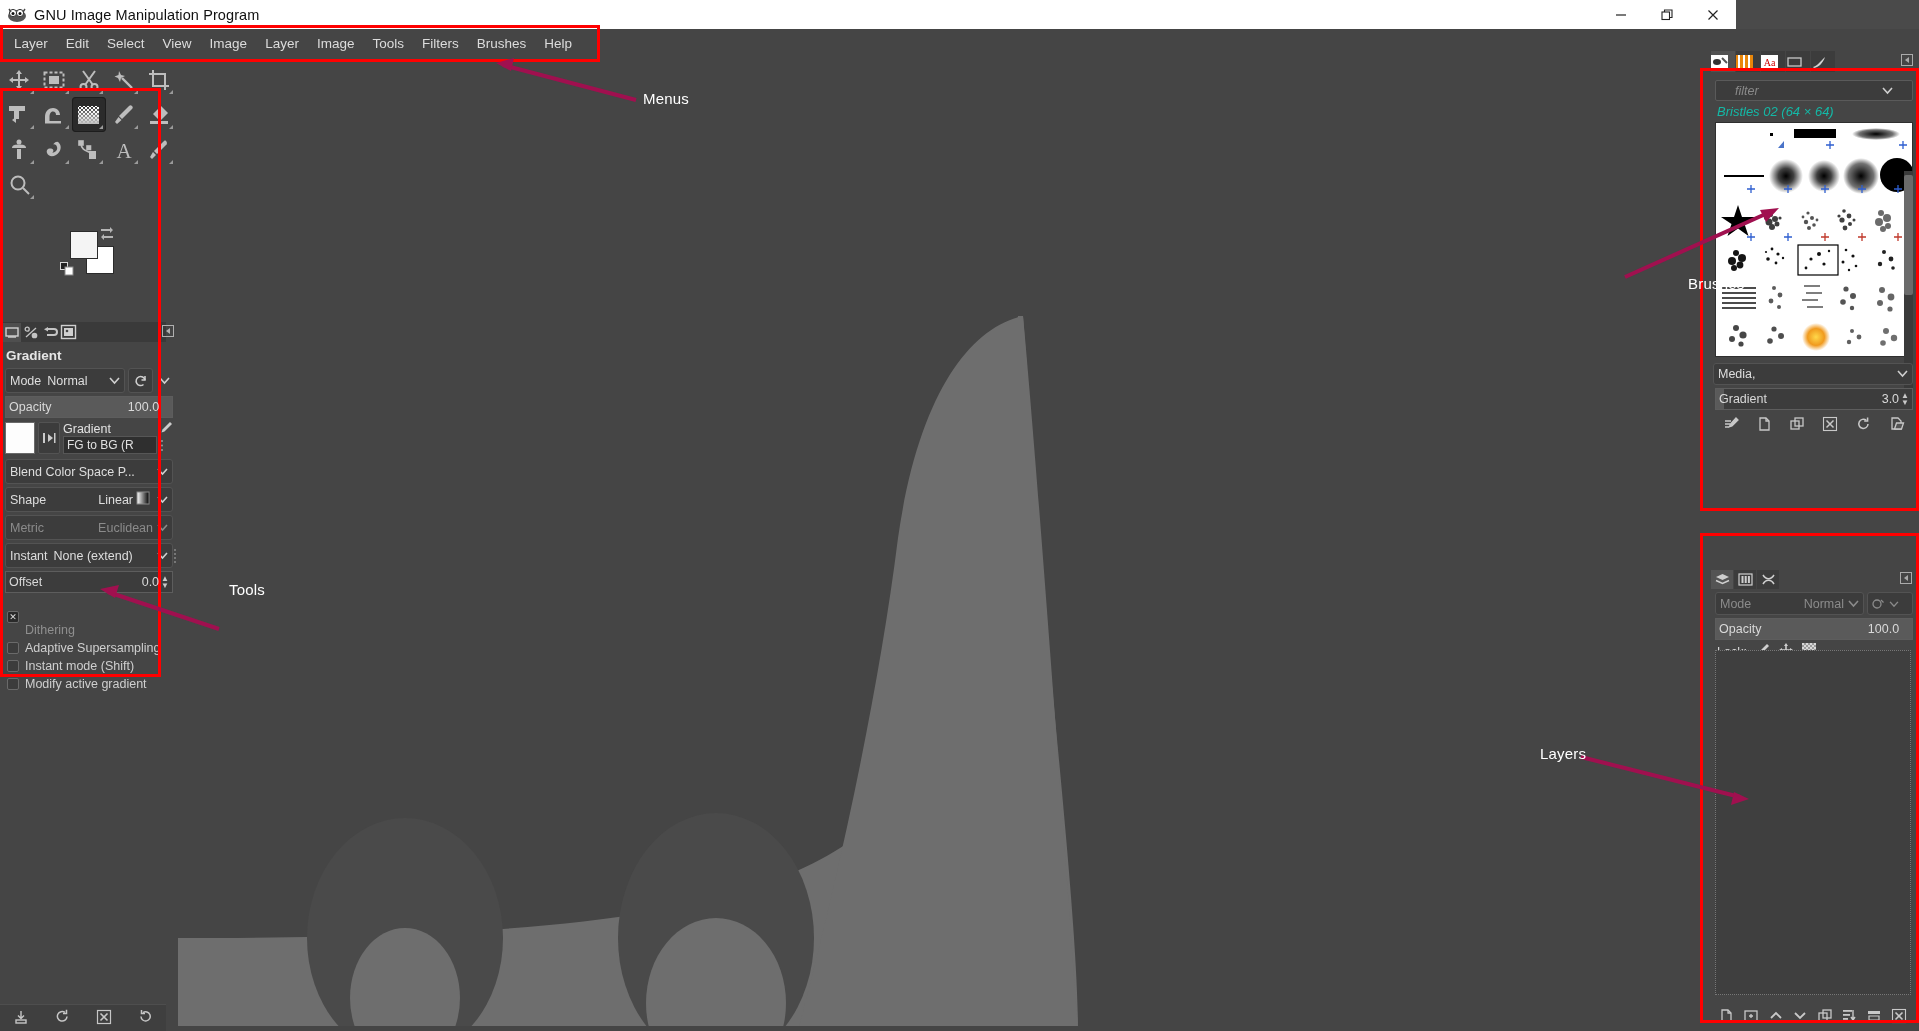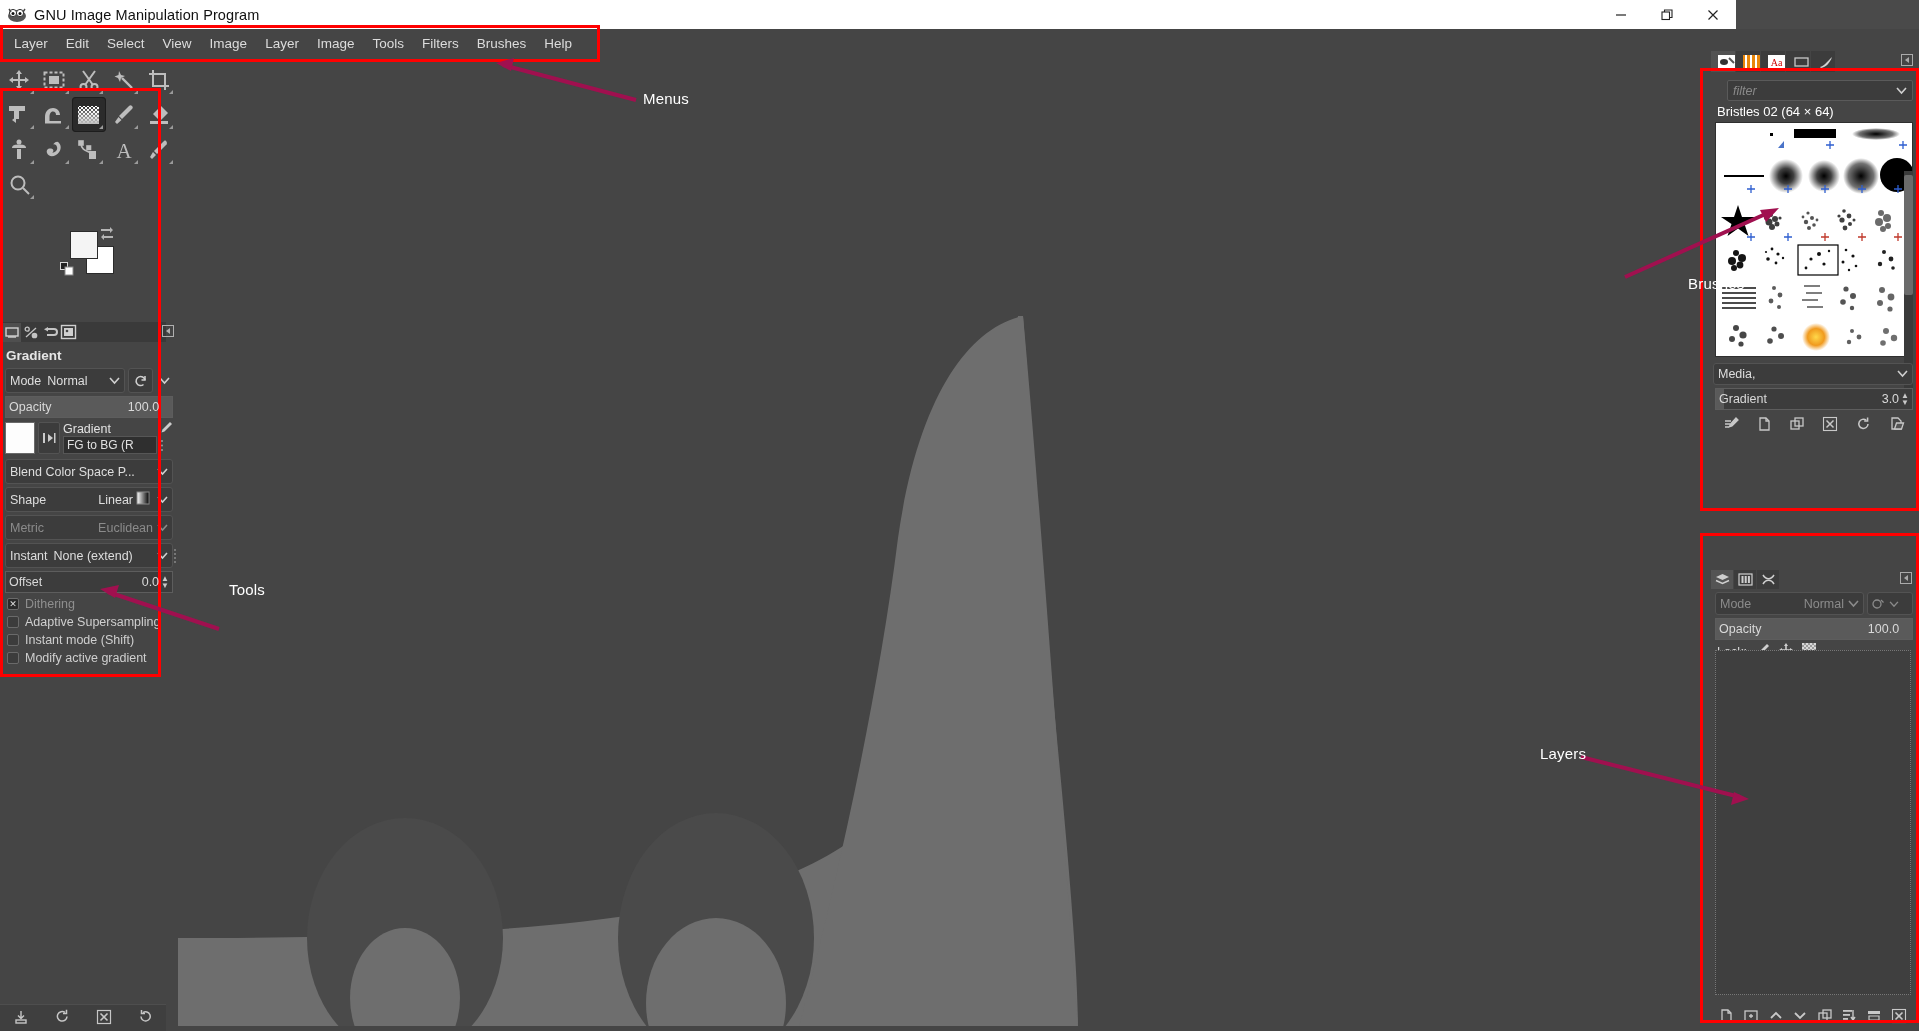--- a/index.html
+++ b/index.html
@@ -103,47 +103,47 @@
   .revbtn{ width:22px; height:32px; background:#3c3c3c; border:1px solid #535353;
     display:flex; align-items:center; justify-content:center; border-radius:2px;}
   .gradinfo{ flex:1; }
   .gradinfo .gl{ font-size:12.5px; color:#e2e2e2; line-height:14px; }
   .gradpick{ background:#2f2f2f; border:1px solid #565656; font-size:12px;
     padding:1px 3px; color:#e0e0e0; white-space:nowrap; overflow:hidden; }
   .chk{ display:flex; align-items:center; gap:6px; margin:4px 0 4px 7px; font-size:12.5px; }
   .box{ width:12px; height:12px; background:#3c3c3c; border:1px solid #6a6a6a; border-radius:2px;
     display:flex; align-items:center; justify-content:center; font-size:9px; color:#ddd;}
   .box.on{ background:#2a2a2a; }
-  .chk .cl{ color:#8f8f8f; }
+  .chk .cl{ color:#8f8f8f;margin-top:26px; }
   .chk .cl2{ color:#cfcfcf; }
   #leftbottom{
     position:absolute; left:0; bottom:0; width:166px; height:27px;
     background:#3f3f3f; display:flex; align-items:center; justify-content:space-around;
     border-top:1px solid #4e4e4e;
   }
 
   
   #canvas{
     position:absolute; left:178px; top:58px; width:1531px; height:973px;
     background:#454545; overflow:hidden;
   }
 
   
   #rightdock{ position:absolute; left:1709px; top:58px; width:210px; height:973px; background:#454545;}
   #brushpanel{ position:absolute; left:0; top:0; width:210px; height:435px; }
   #rb-tabs{ position:absolute; left:2px; top:-7px; width:190px; height:22px; display:flex; gap:1px; }
-  .rbtab{ width:24px; height:21px; background:#3c3c3c; display:flex; align-items:center; justify-content:flex-end;}
+  .rbtab{ width:24px; height:21px; background:#3c3c3c; display:flex; align-items:center; justify-content:flex-start;}
   .rbtab.active{ background:#525252; }
   #rb-collapse{ position:absolute; right:4px; top:-4px; width:14px; height:14px; }
   .filterbar{
-    margin:22px 6px 0 18px; background:#3c3c3c; border:1px solid #5a5a5a; border-radius:2px;
-    height:21px; display:flex; align-items:center; padding:0 5px;
+    margin:22px 6px 0 6px; background:#3c3c3c; border:1px solid #5a5a5a; border-radius:2px;
+    height:21px; display:flex; align-items:center; padding:0 19px;
     font-style:italic; color:#8a8a8a; font-size:12.5px;
   }
-  .brushname{ margin:3px 8px 3px 8px; font-size:13px; color:#ffffff;}
+  .brushname{ margin:3px 8px 3px 8px; font-style:italic; font-size:13px; color:#14b8a6;}
   #brushgrid{
     margin:0 6px; height:235px; background:#ffffff; position:relative; overflow:hidden;
     border:1px solid #2f2f2f;
   }
   #brushscroll{ position:absolute; right:6px; top:113px; width:9px; height:235px; background:#3a3a3a; }
   #brushscroll .thumb{ position:absolute; left:0; top:4px; width:9px; height:120px; background:#6b6b6b; border-radius:2px;}
   #brush-bottom-icons{
     margin:4px 6px 0 6px; height:22px; display:flex; align-items:center; justify-content:space-around;
   }
 

